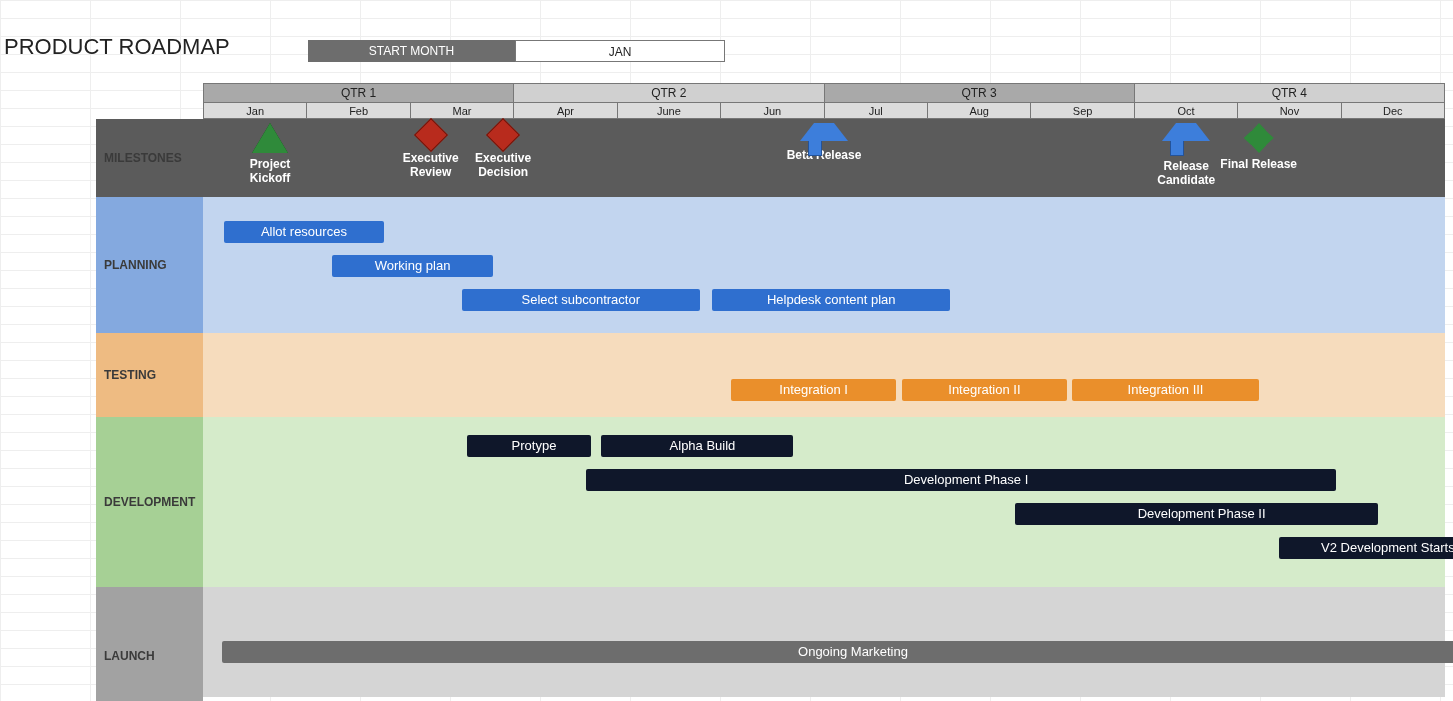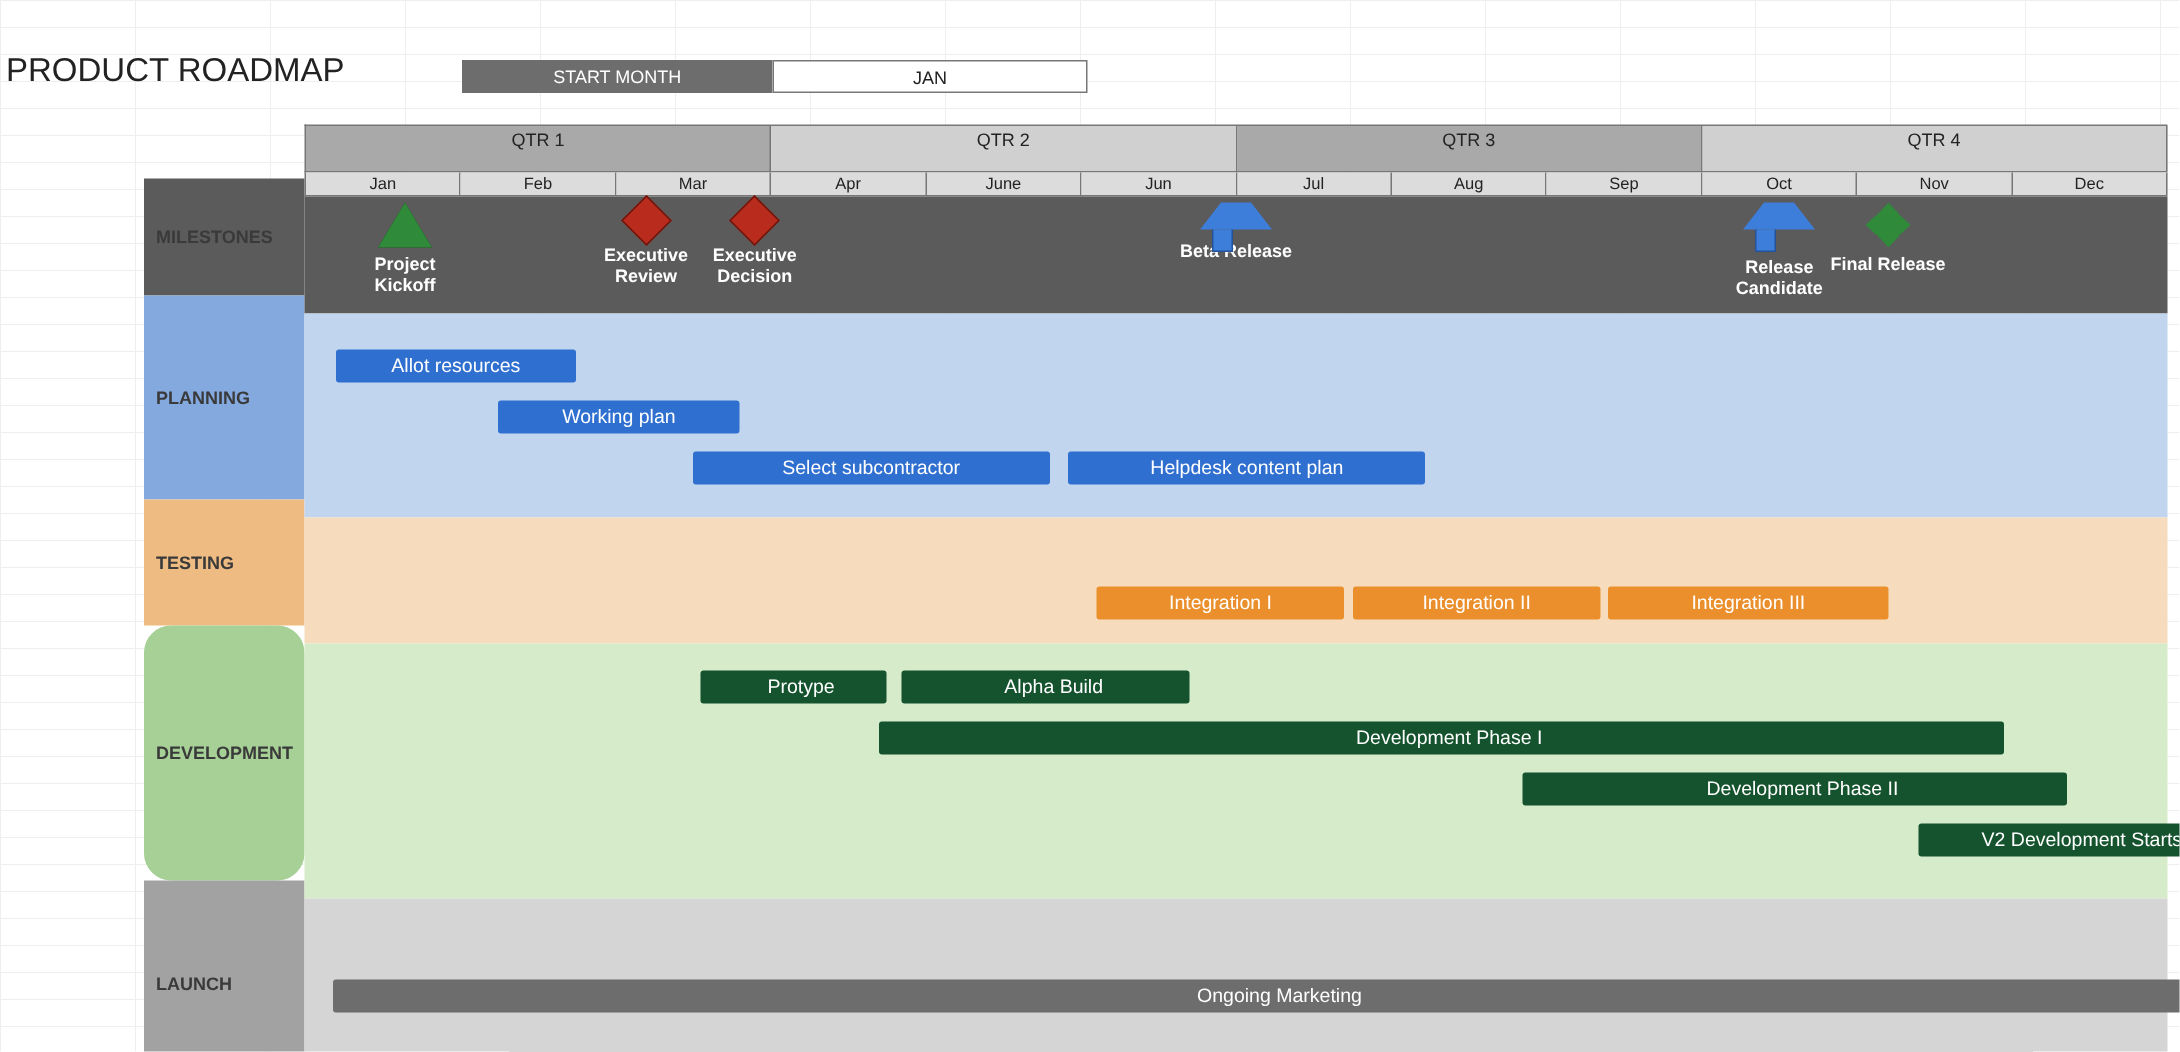--- a/index.html
+++ b/index.html
@@ -38,21 +38,21 @@
     border: 1px solid #777; text-align: center; font-size: 12px;
     background: #fff;
     z-index: 2;
   }
 
   
   .labels-col-left { position: absolute; left: 96px; top: 83px; width: 107px; z-index: 2; }
   .timeline { position: absolute; left: 203px; top: 83px; width: 1242px; z-index: 2; }
 
   
-  .qtr-row { display: flex; height: 32px; border: 1px solid #777; border-right: none; }
+  .qtr-row { display: flex; height: 20px; border: 1px solid #777; border-right: none; }
   .qtr-cell {
     flex: 1 1 0; text-align: center; font-size: 12px; line-height: 18px;
     border-right: 1px solid #777;
   }
   .month-row { display: flex; height: 16px; border: 1px solid #777; border-top: none; border-right: none; }
   .month-cell {
     flex: 1 1 0; text-align: center; font-size: 11px; line-height: 16px;
     border-right: 1px solid #777;
   }
   .qtr-odd { background: #a9a9a9; }
@@ -70,21 +70,21 @@
   .lanes { position: relative; width: 1242px; }
   .lane { position: relative; width: 100%; }
   .bar {
     position: absolute; height: 22px; line-height: 22px;
     color: #fff; text-align: center; font-size: 13px;
     padding: 0 6px; white-space: nowrap;
     border-radius: 2px;
   }
   .bar.blue   { background: #2f6fcf; }
   .bar.orange { background: #ea8f2b; }
-  .bar.green  { background: #14532d; padding-left: 16px; }
+  .bar.green  { background: #0f172a; padding-left: 16px; }
   .bar.grey   { background: #6d6d6d; }
 
   
   .milestone { position: absolute; text-align: center; color: #fff; font-size: 12px; font-weight: 700; }
   .ms-shape { display: block; margin: 0 auto; }
   .ms-label { display: block; line-height: 14px; }
 
   .triangle {
     width: 0; height: 0;
     border-left: 18px solid transparent;
@@ -132,21 +132,21 @@
 
     <div class="title">PRODUCT ROADMAP</div>
 
     <div class="start-month-label">START MONTH</div>
     <div class="start-month-value">JAN</div>
 
     <div class="labels-col-left" id="labels-col" style="top: 83px;">
         <div class="lane-label" style="top: 36px; height: 78px; background: rgb(91, 91, 91);">MILESTONES</div>
         <div class="lane-label" style="top: 114px; height: 136px; background: rgb(132, 169, 223);">PLANNING</div>
         <div class="lane-label" style="top: 250px; height: 84px; background: rgb(238, 187, 130);">TESTING</div>
-        <div class="lane-label" style="top: 334px; height: 170px; background: rgb(166, 208, 149); border-radius: 18px;">DEVELOPMENT</div>
+        <div class="lane-label" style="top: 334px; height: 170px; background: rgb(166, 208, 149);">DEVELOPMENT</div>
         <div class="lane-label" style="top: 504px; height: 138px; background: rgb(162, 162, 162);">LAUNCH</div>
       </div>
 
     <div class="timeline">
       <div class="qtr-row" id="qtr-row">
           <div class="qtr-cell qtr-odd">QTR 1</div>
           <div class="qtr-cell qtr-even">QTR 2</div>
           <div class="qtr-cell qtr-odd">QTR 3</div>
           <div class="qtr-cell qtr-even">QTR 4</div>
         </div>

